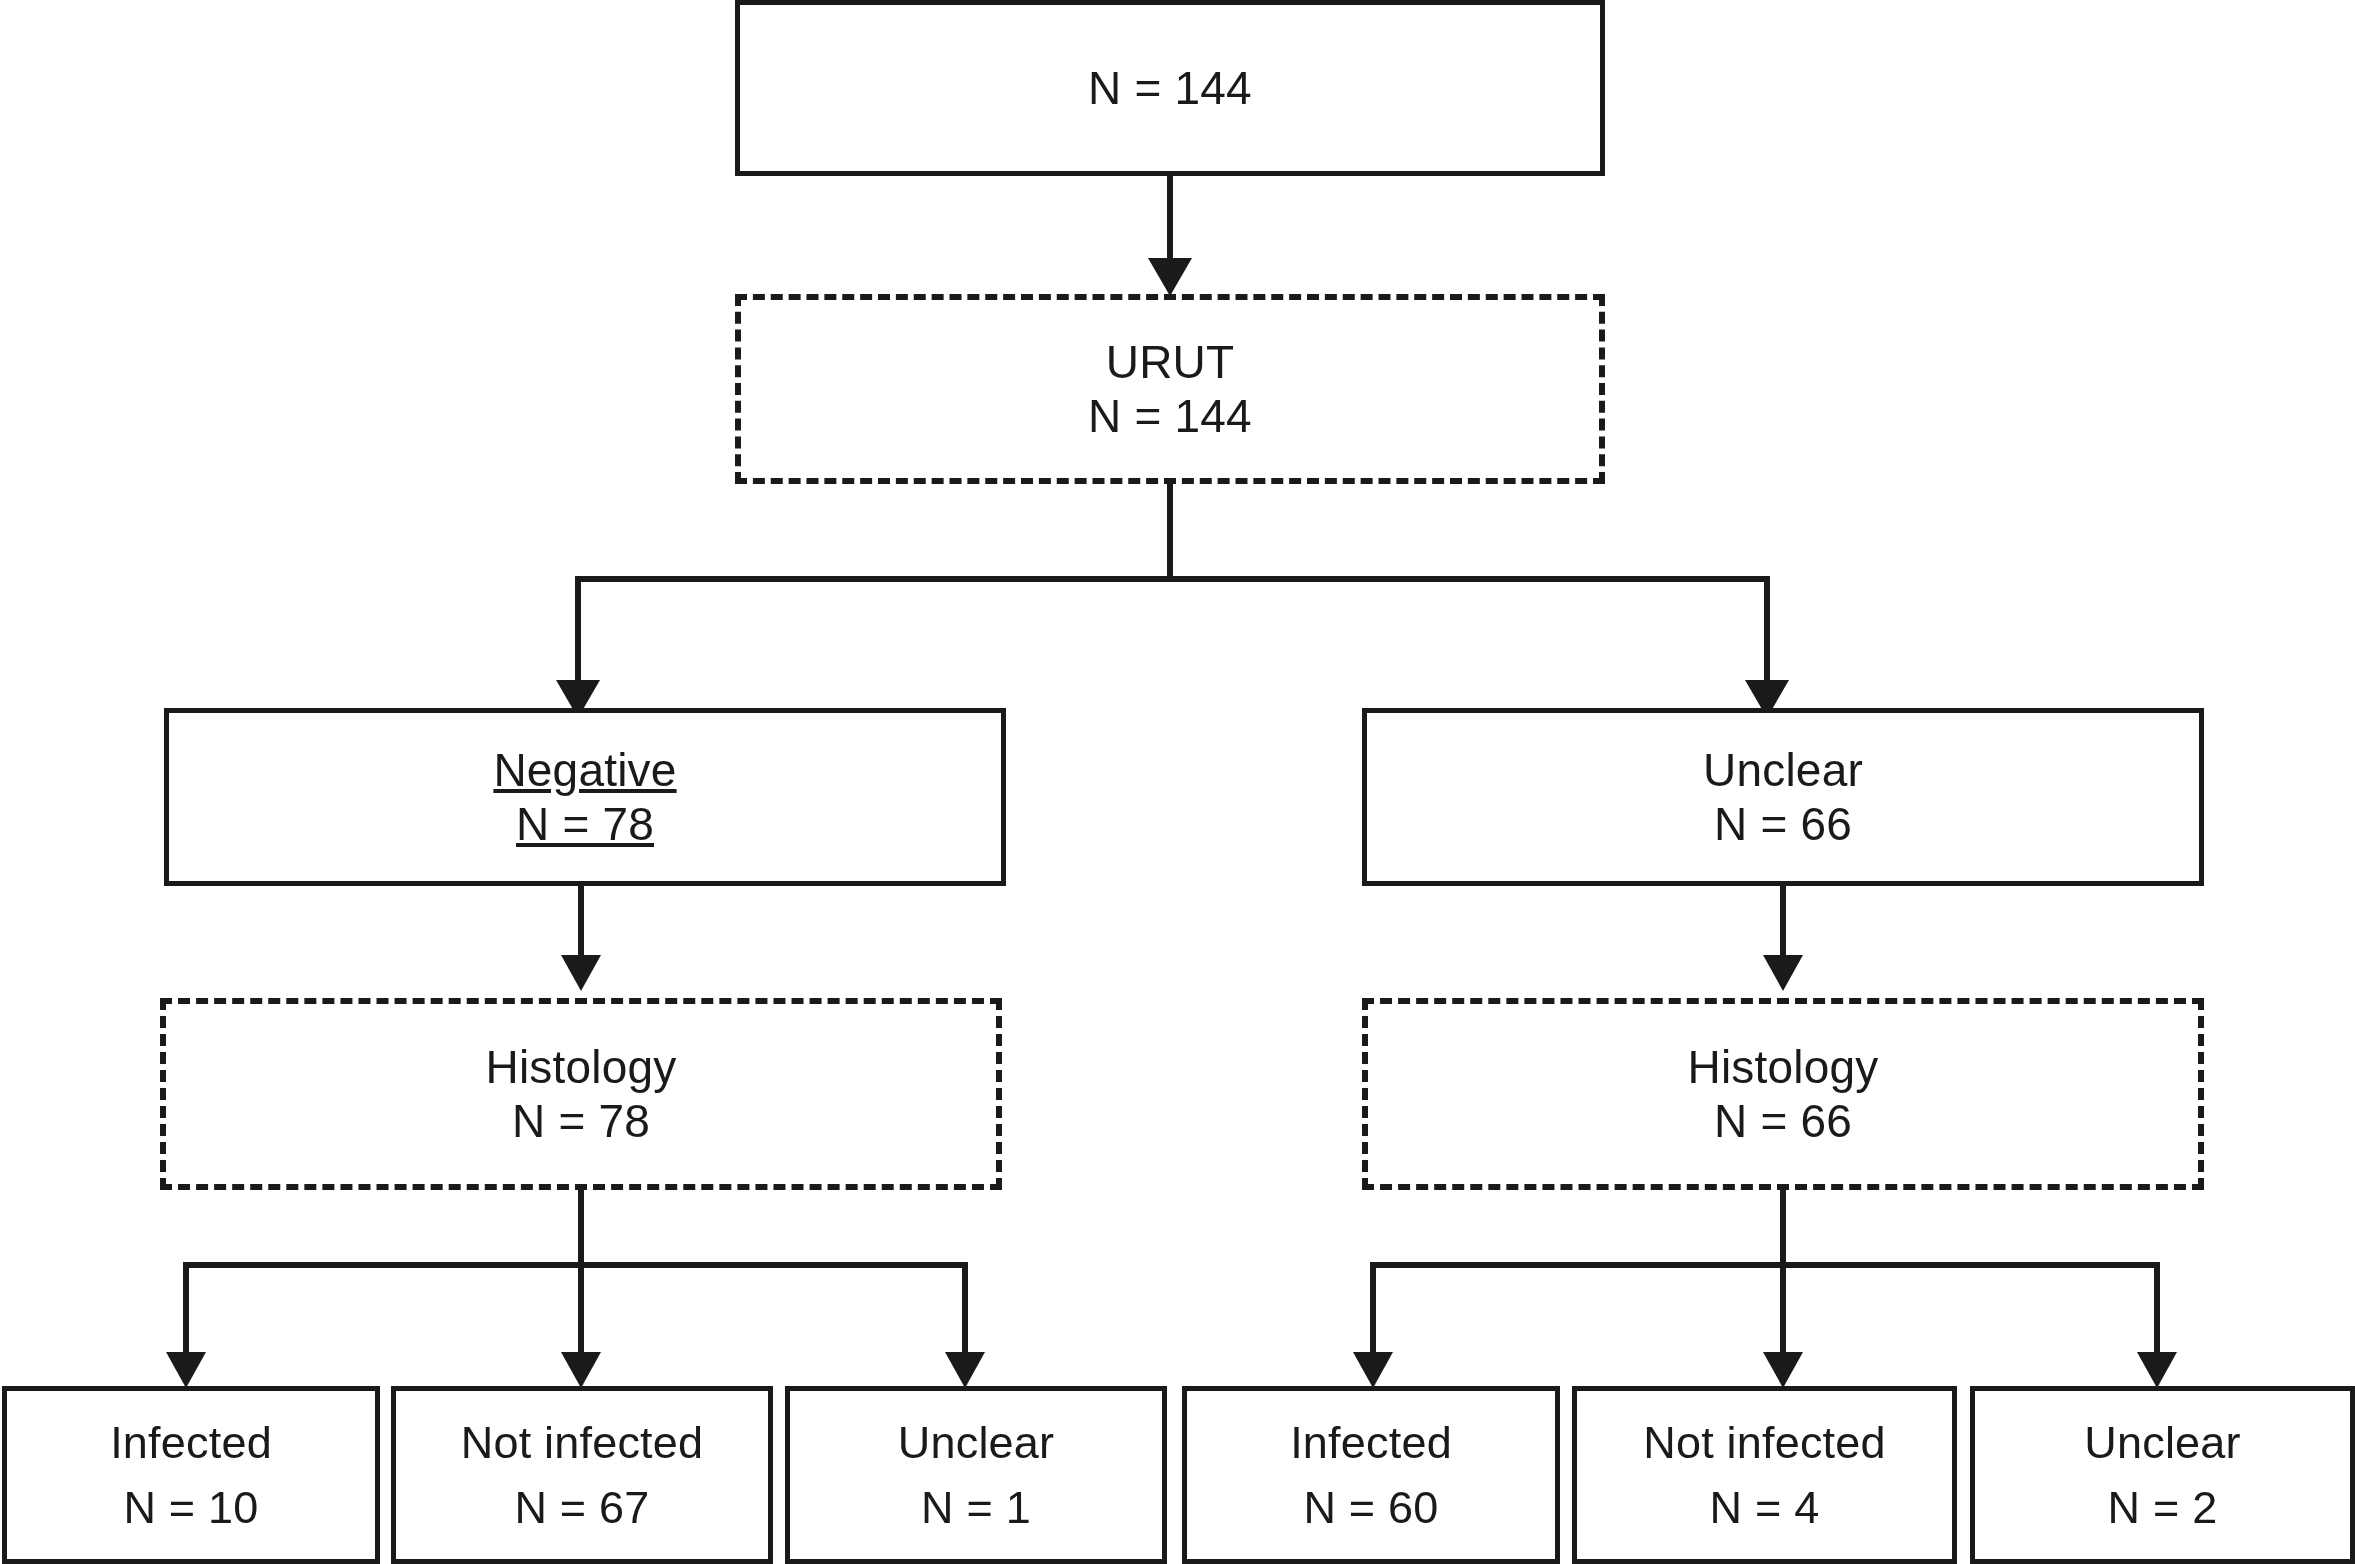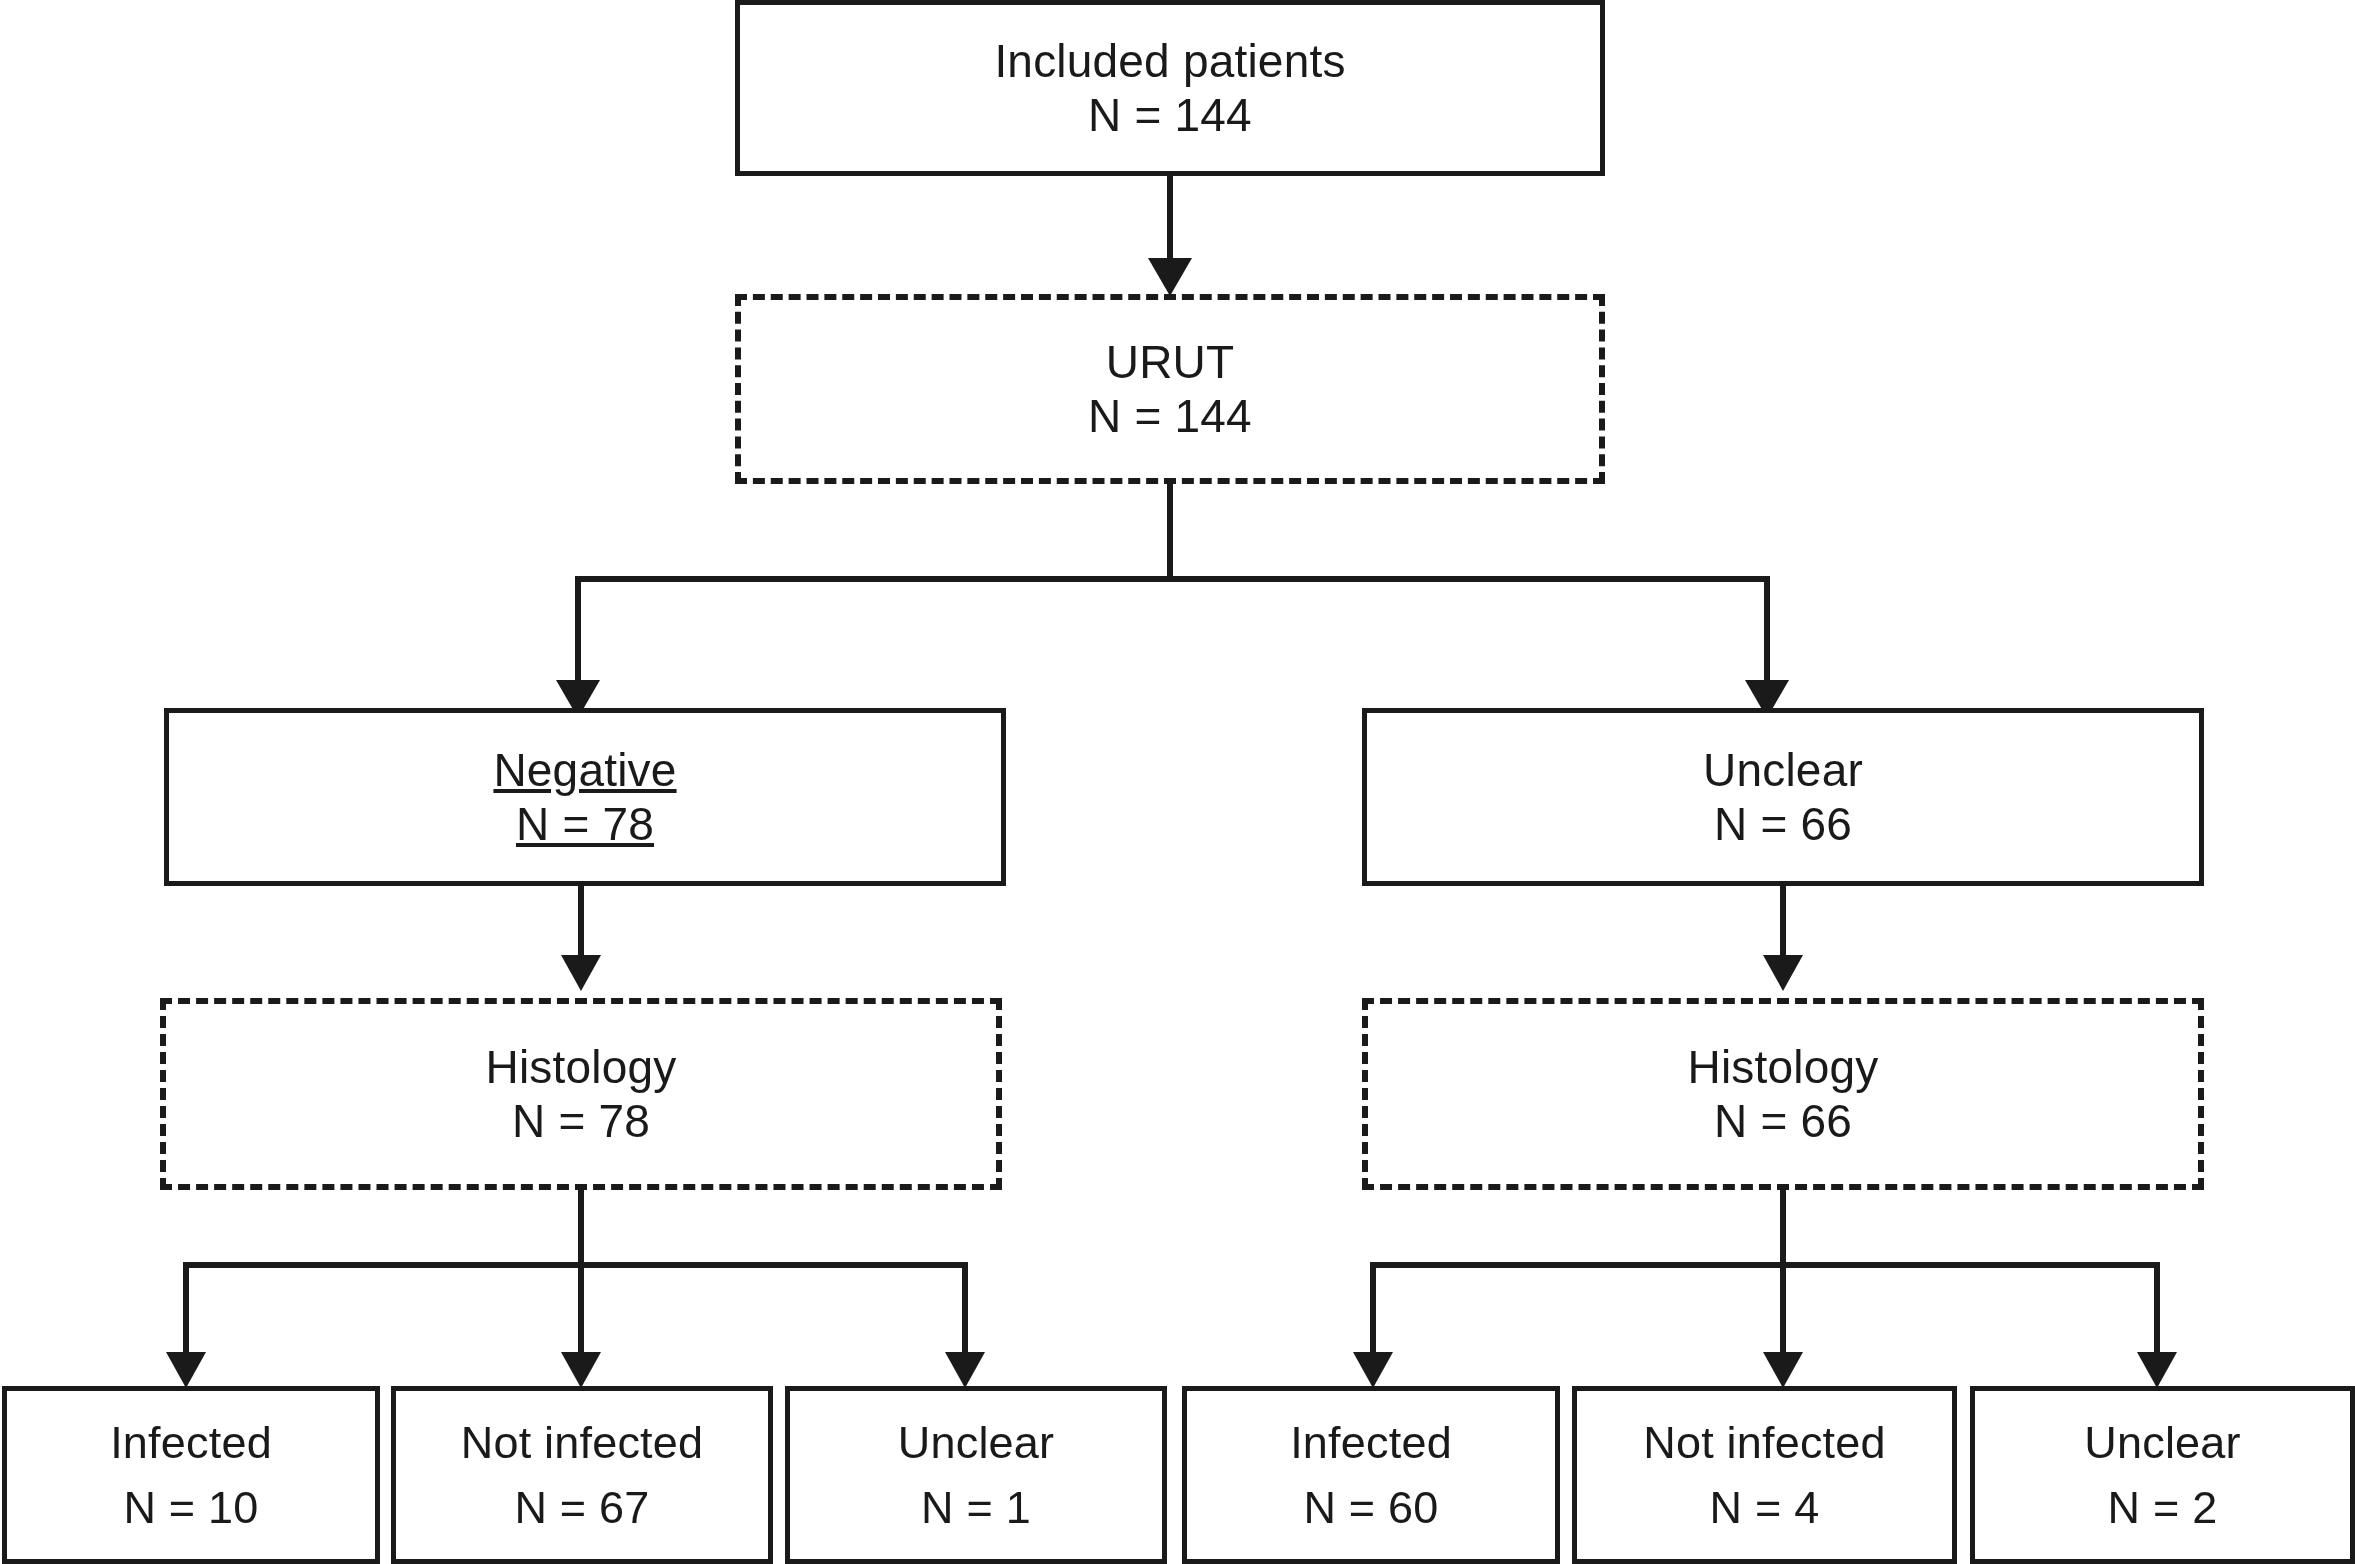--- a/index.html
+++ b/index.html
@@ -73,21 +73,20 @@
     border-right: 20px solid transparent;
     border-top: 36px solid #1a1a1a;
   }
 </style>
 </head>
 <body>
 
 <div id="flow-root">
 
   <div class="node solid" style="left:735px; top:0px; width:870px; height:176px;">
-    <span class="label">Included patients</span>
     <span class="count">N = 144</span>
   </div>
 
   <div class="vline" style="left:1167px; top:176px; height:104px;"></div>
   <div class="arrowhead" style="left:1148px; top:258px;"></div>
 
   <div class="node dashed" style="left:735px; top:294px; width:870px; height:190px;">
     <span class="label">URUT</span>
     <span class="count">N = 144</span>
   </div>

